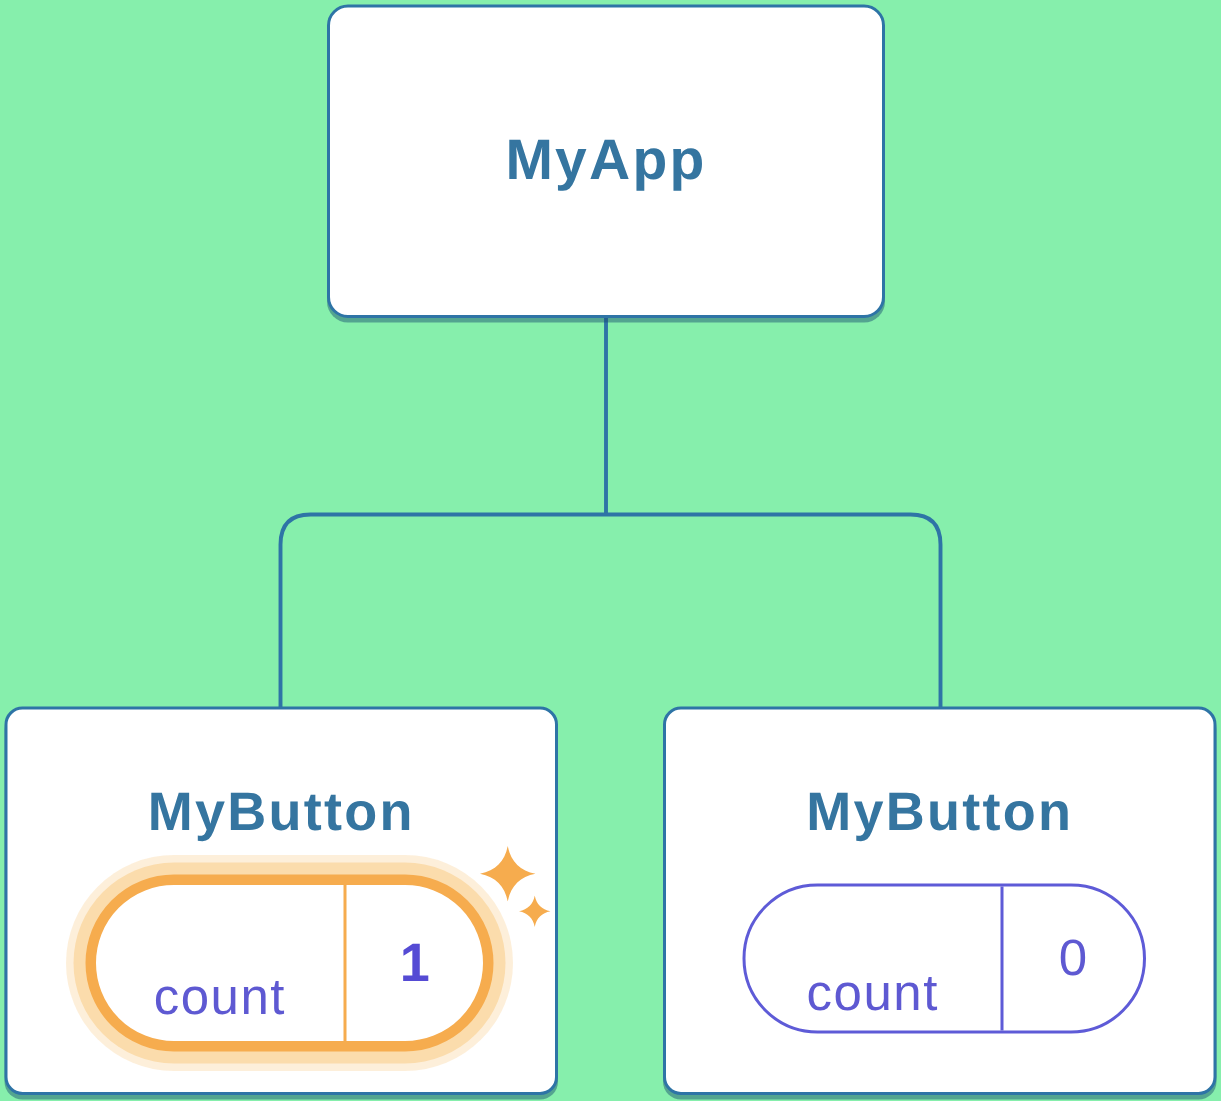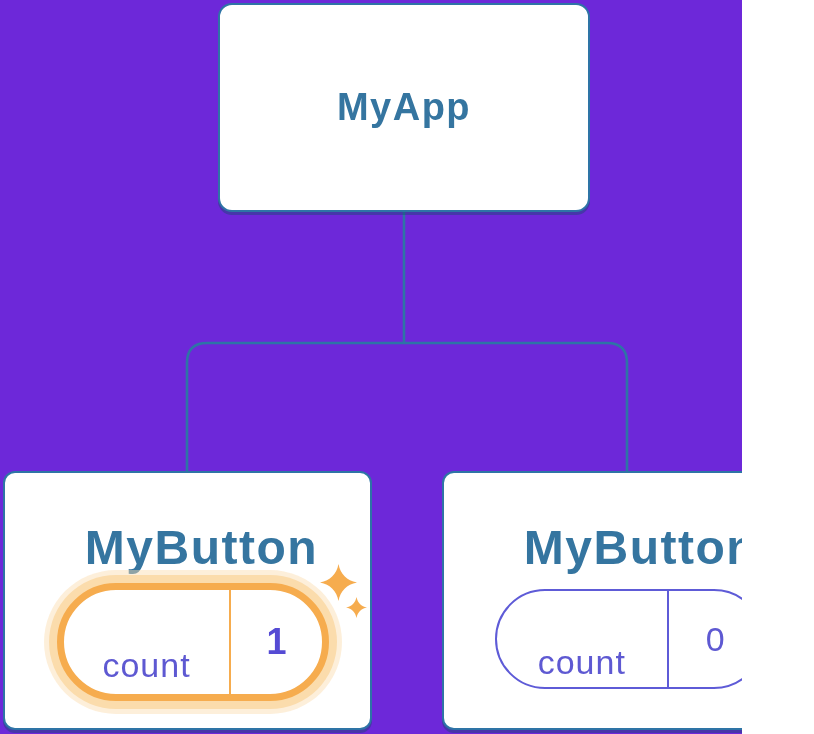--- a/index.html
+++ b/index.html
@@ -1,19 +1,19 @@
 <!DOCTYPE html>
 <html><head>
 <meta charset="utf-8">
 <style>
   html,body{margin:0;padding:0;}
   .canvas{
     position:relative;
-    width:742px;height:734px;
-    background:#6d28d9;
+    width:814px;height:734px;
+    background:#86efac;
     overflow:hidden;
     font-family:"Liberation Sans","DejaVu Sans",sans-serif;
   }
   svg.connectors{position:absolute;left:0;top:0;pointer-events:none;}
   .node{
     position:absolute;
     background:#FFFFFF;
     border:2.5px solid #2E74A6;
     border-radius:14px;
     box-sizing:border-box;
@@ -28,22 +28,22 @@
     font-size:38px;
     font-weight:600;
     letter-spacing:1.5px;
     text-align:center;
     white-space:nowrap;
   }
   .node-child{width:369px;height:259px;border-radius:12px;}
   .node-child-left{left:3px;top:471px;}
   .node-child-right{left:442px;top:471px;}
   .child-label{
-    position:absolute;left:14px;top:47px;width:100%;
-    font-size:48px;
+    position:absolute;left:0;top:47px;width:100%;
+    font-size:36px;
   }
   .pill{
     position:absolute;
     box-sizing:border-box;
     background:#FFFFFF;
     display:flex;
     align-items:stretch;
   }
   .pill-highlighted{
     left:52px;top:110px;width:272px;height:118px;

